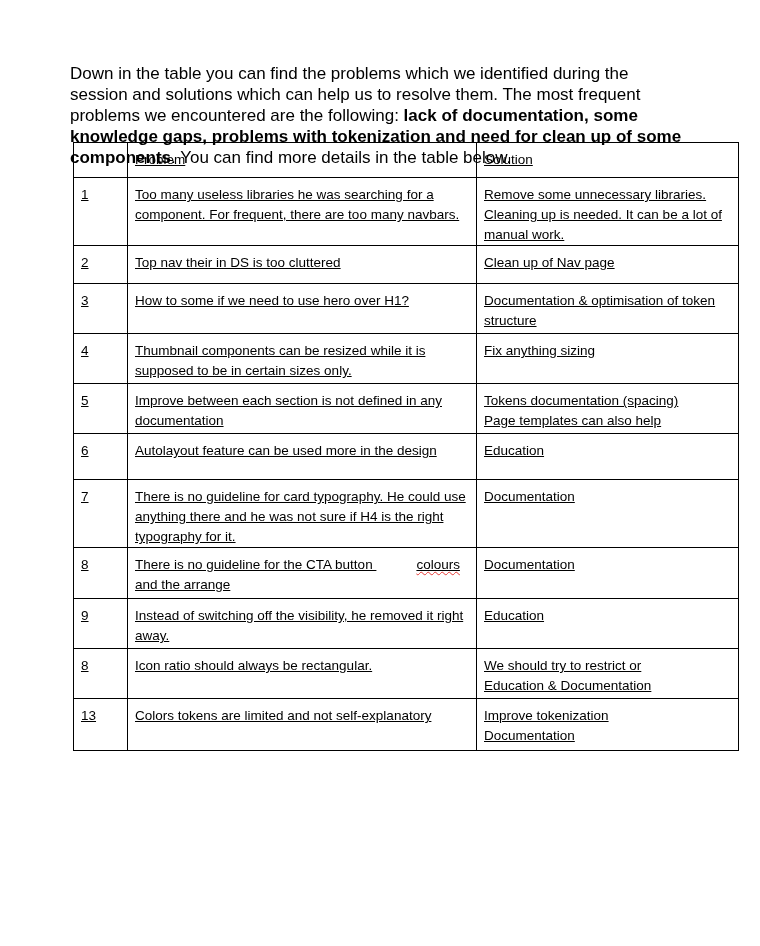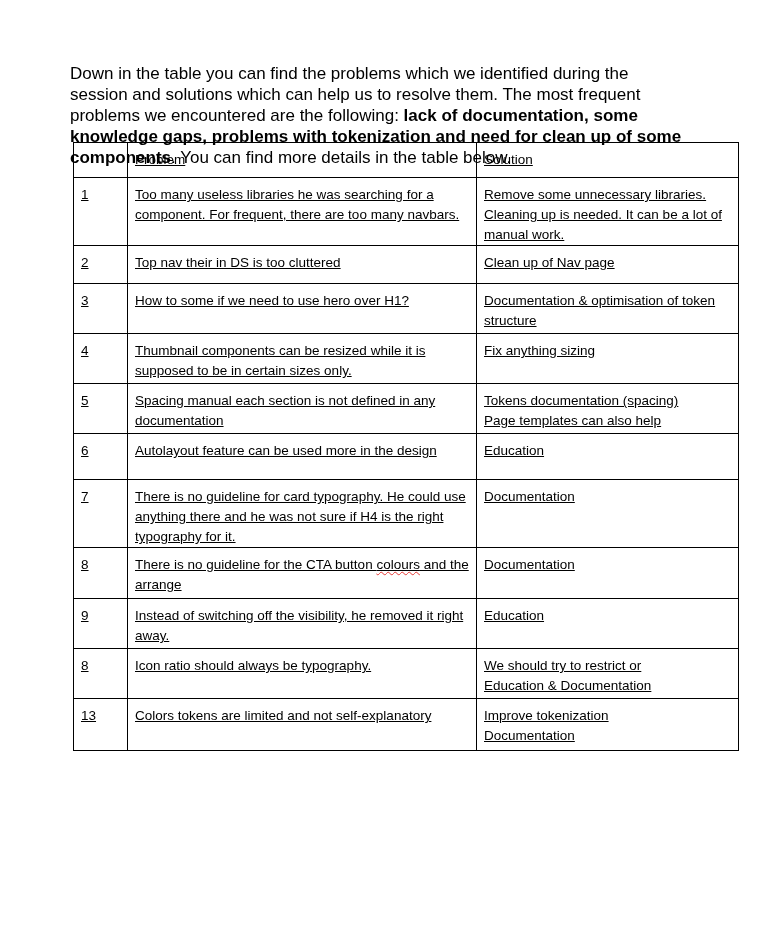--- a/index.html
+++ b/index.html
@@ -45,20 +45,21 @@
   }
   td.num { width: 40px; }
   td.problem { width: 335px; padding-left: 9px; }
   td.solution { width: 248px; padding-left: 8px; }
   .misspelled {
     text-decoration-line: underline;
     text-decoration-style: wavy;
     text-decoration-color: #e53935;
     text-decoration-thickness: 1px;
     text-underline-offset: 2px;
+    margin-left: 40px;
   }
 </style>
 </head>
 <body>
 
 <div class="page">
 
   <p class="intro"><span>Down in the table you can find the problems which we identified during the session and solutions which can help us to resolve them. The most frequent problems we encountered are the following: </span><span class="bold">lack of documentation, some knowledge gaps, problems with tokenization and need for clean up of some components</span><span>. You can find more details in the table below.</span></p>
 
   <table class="problems">
@@ -83,21 +84,21 @@
       <td class="problem">How to some if we need to use hero over H1?</td>
       <td class="solution">Documentation &amp; optimisation of token structure</td>
     </tr>
     <tr style="height:50px">
       <td class="num">4</td>
       <td class="problem">Thumbnail components can be resized while it is supposed to be in certain sizes only.</td>
       <td class="solution">Fix anything sizing</td>
     </tr>
     <tr style="height:50px">
       <td class="num">5</td>
-      <td class="problem">Spacing manual each section is not defined in any documentation</td>
+      <td class="problem">Improve between each section is not defined in any documentation</td>
       <td class="solution">Tokens documentation (spacing)
 Page templates can also help</td>
     </tr>
     <tr style="height:46px">
       <td class="num">6</td>
       <td class="problem">Autolayout feature can be used more in the design</td>
       <td class="solution">Education</td>
     </tr>
     <tr style="height:66px">
       <td class="num">7</td>
@@ -109,21 +110,21 @@
       <td class="problem"><span>There is no guideline for the CTA button </span><span class="misspelled">colours</span><span> and the arrange</span></td>
       <td class="solution">Documentation</td>
     </tr>
     <tr style="height:50px">
       <td class="num">9</td>
       <td class="problem">Instead of switching off the visibility, he removed it right away.</td>
       <td class="solution">Education</td>
     </tr>
     <tr style="height:50px">
       <td class="num">8</td>
-      <td class="problem">Icon ratio should always be typography.</td>
+      <td class="problem">Icon ratio should always be rectangular.</td>
       <td class="solution">We should try to restrict or
 Education &amp; Documentation</td>
     </tr>
     <tr style="height:52px">
       <td class="num">13</td>
       <td class="problem">Colors tokens are limited and not self-explanatory</td>
       <td class="solution">Improve tokenization
 Documentation</td>
     </tr>
   </tbody>

